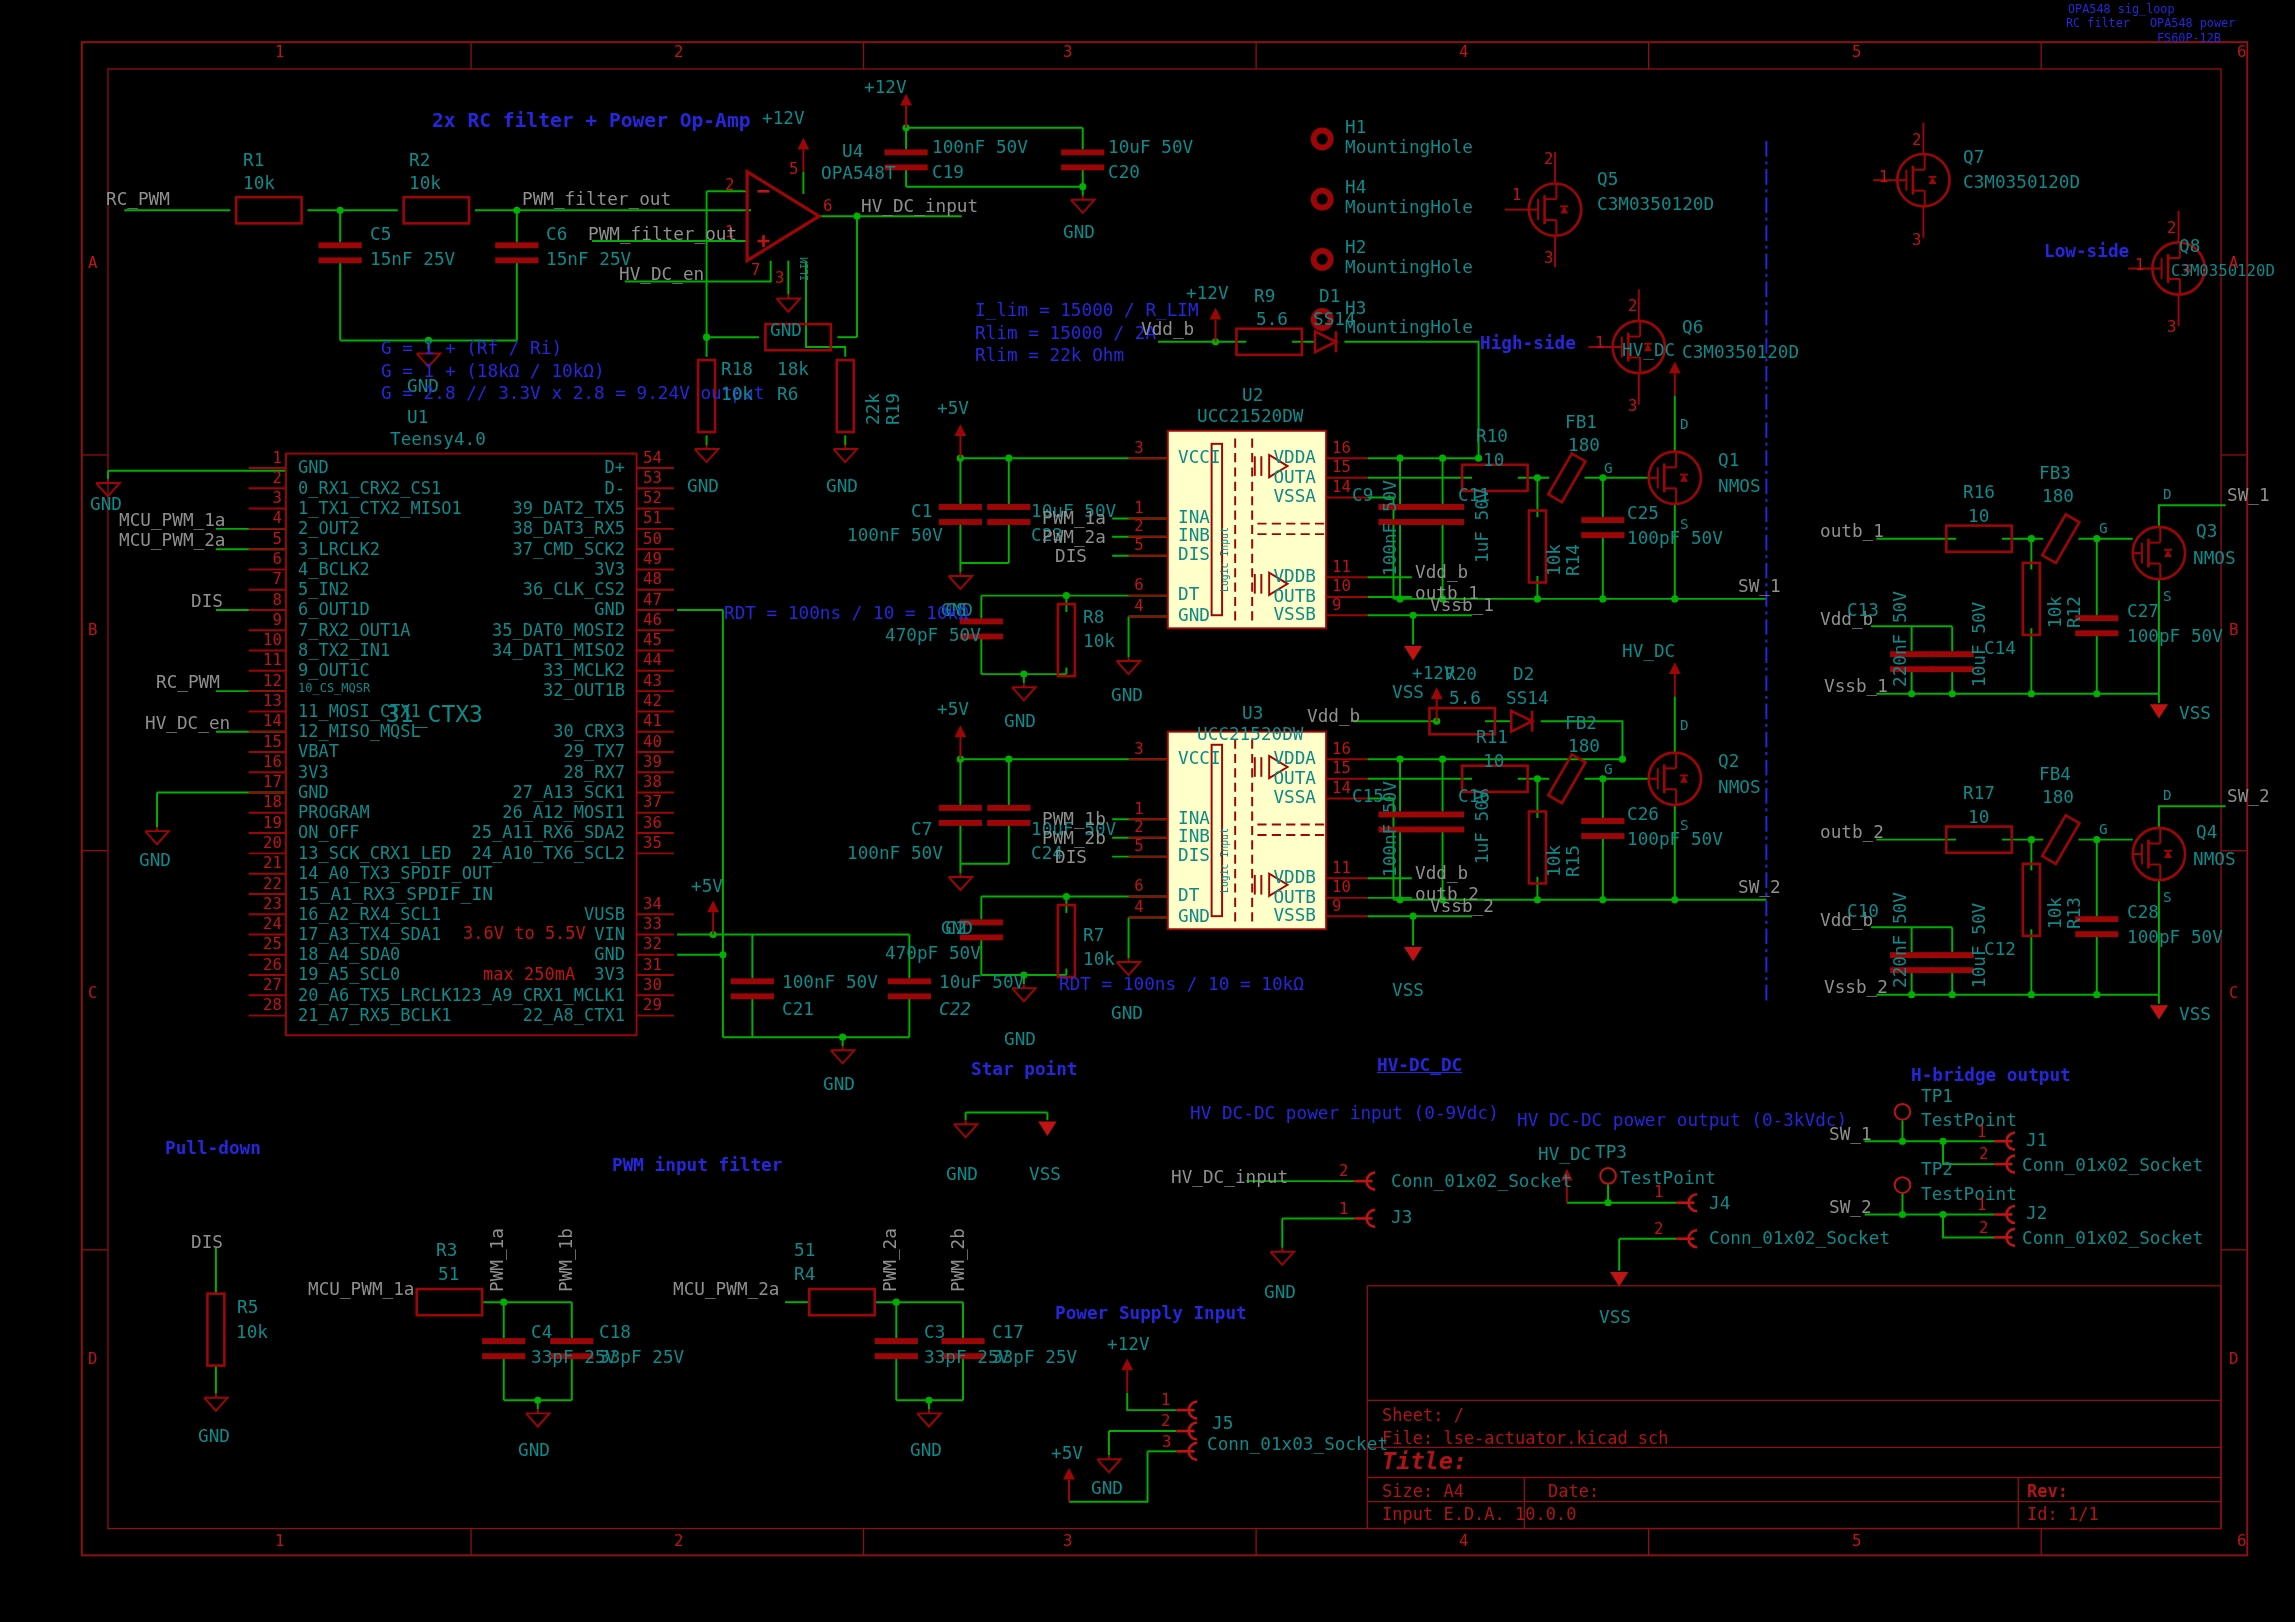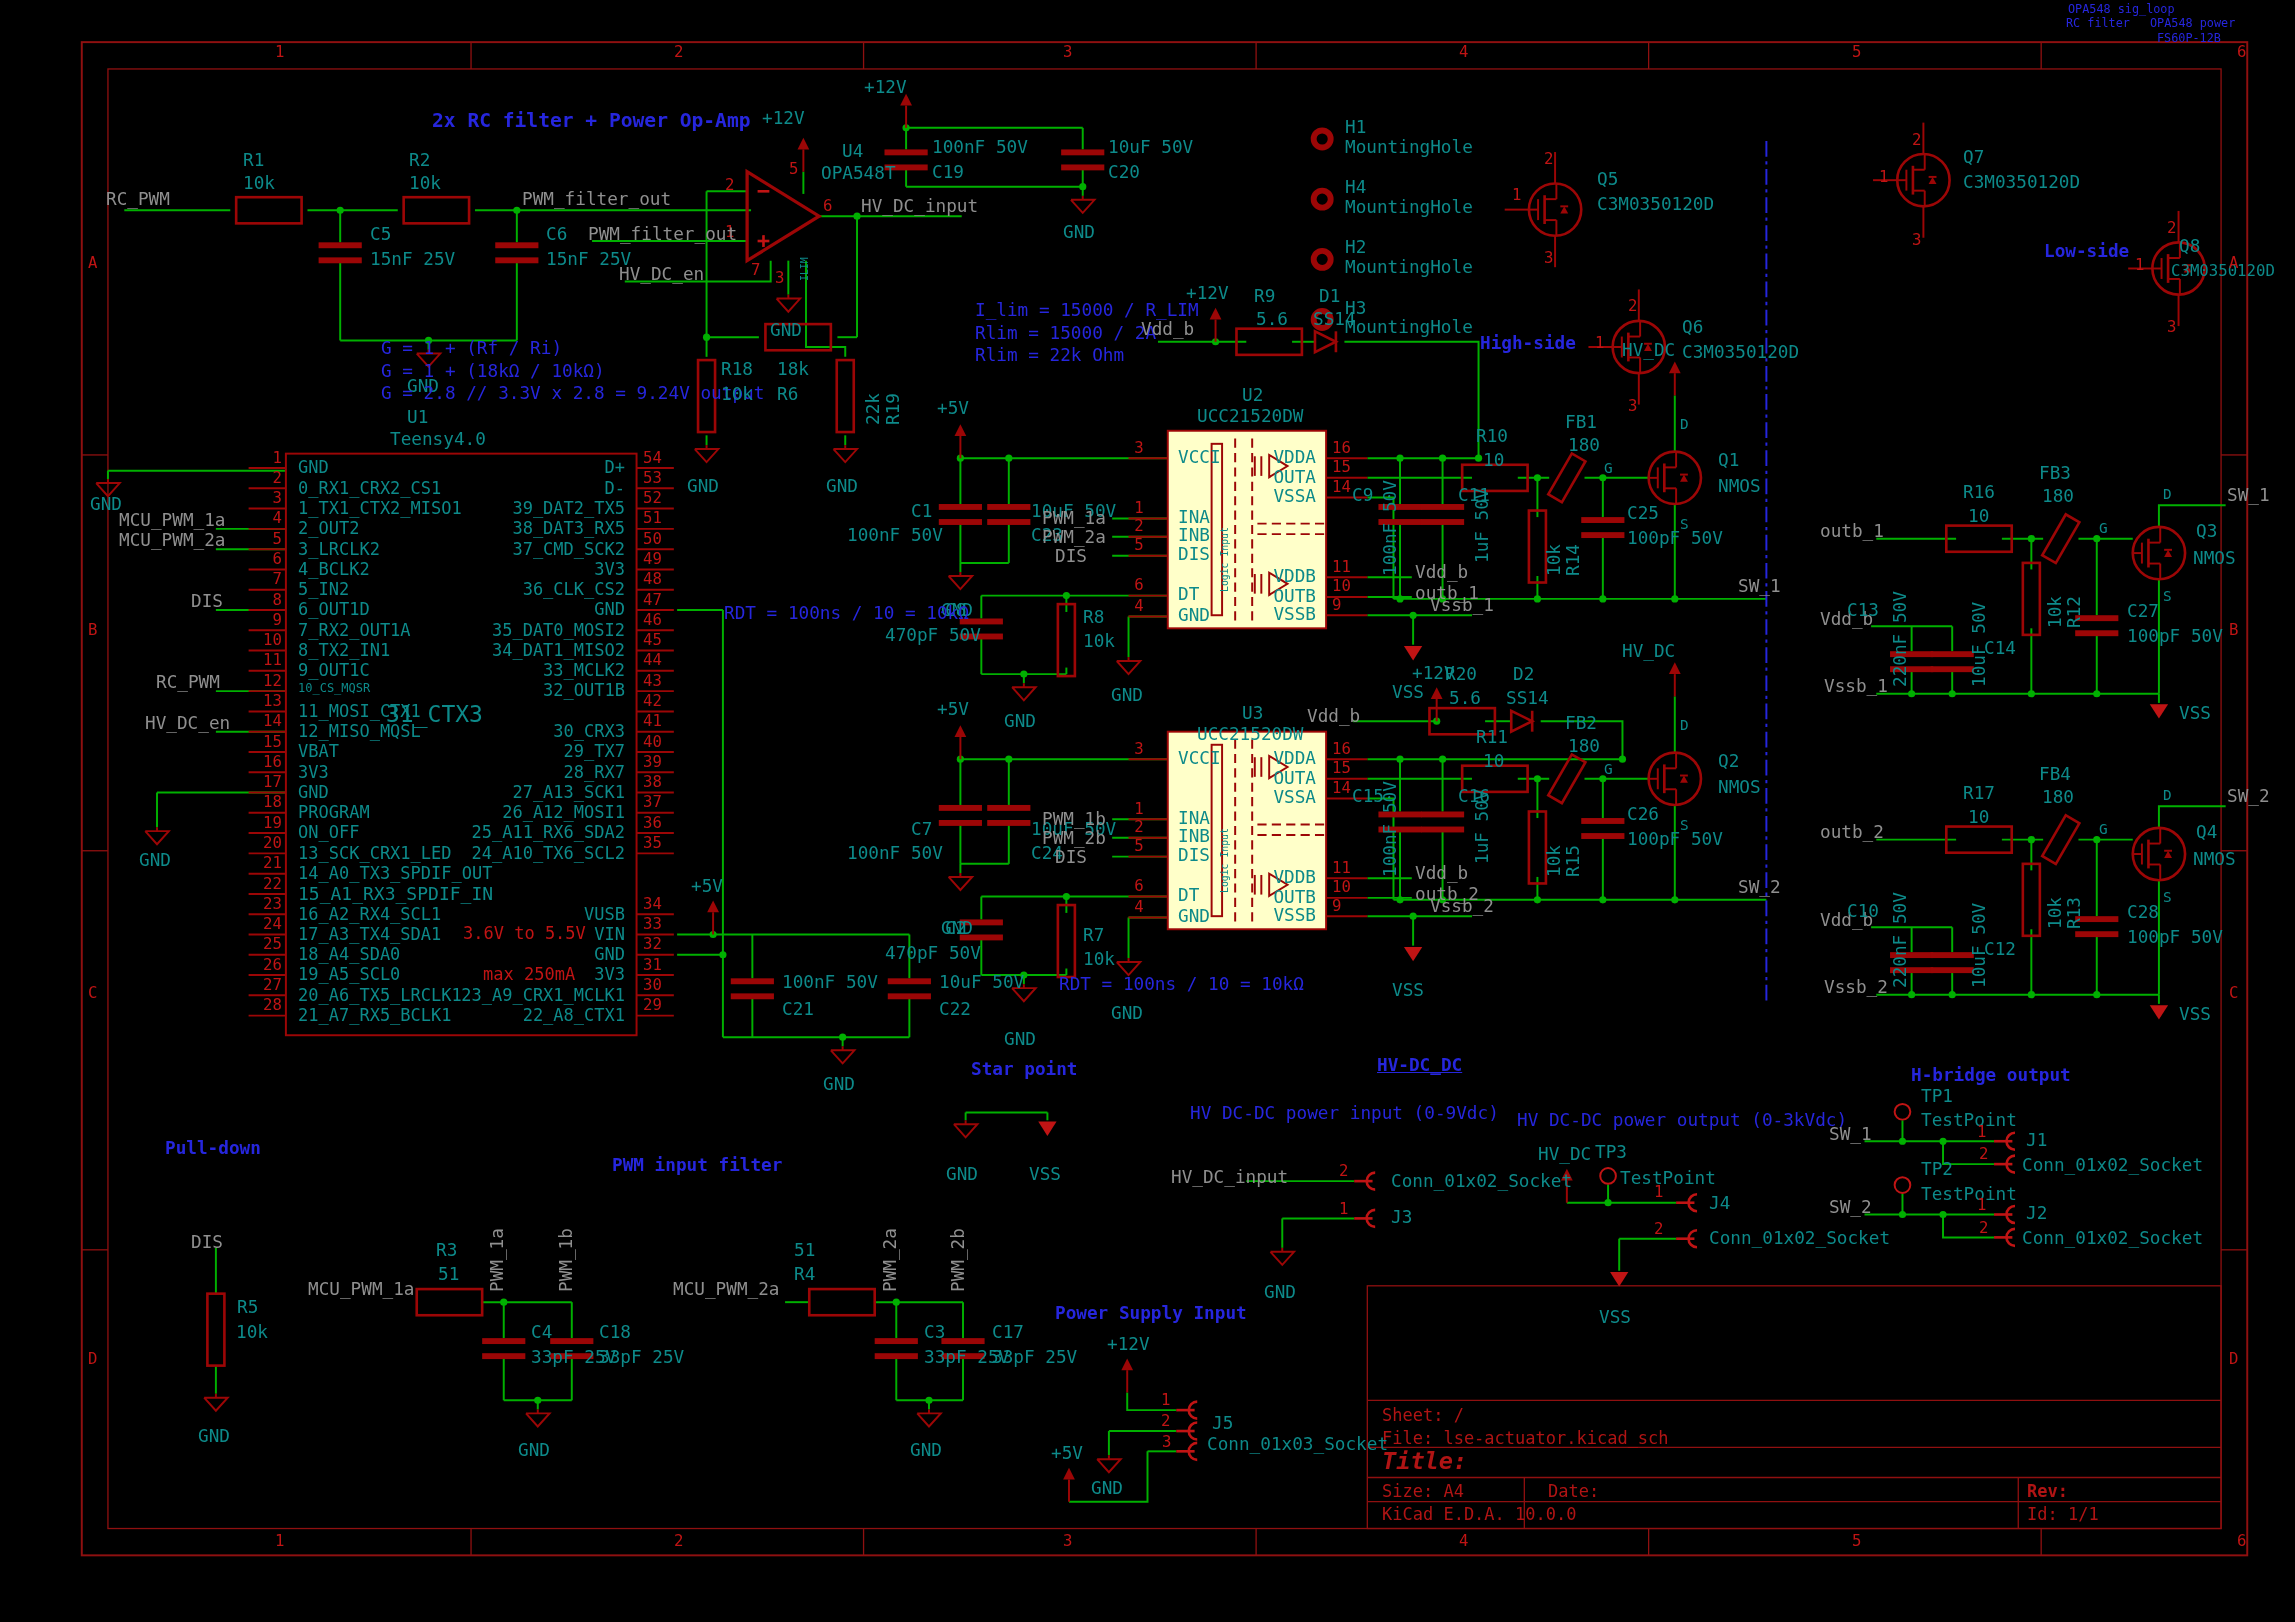--- a/index.html
+++ b/index.html
@@ -699,21 +699,21 @@
   <div class="lbl cb" style="left:2066px;top:18.3px;font-size:11.8px">RC filter</div>
   <div class="lbl cb" style="left:2150px;top:18.3px;font-size:11.8px">OPA548 power</div>
   <div class="lbl cb" style="left:2157px;top:33px;font-size:11.8px">FS60P-12B</div>
 
   <div class="tb" style="left:1382px;top:1407px">Sheet: /</div>
   <div class="tb" style="left:1382px;top:1430px">File: lse-actuator.kicad_sch</div>
   <div class="tb tbtitle" style="left:1382px;top:1450px">Title:</div>
   <div class="tb" style="left:1382px;top:1483px">Size: A4</div>
   <div class="tb" style="left:1548px;top:1483px">Date:</div>
   <div class="tb bold" style="left:2027px;top:1483px">Rev:</div>
-  <div class="tb" style="left:1382px;top:1506px">KiCad E.D.A. 10.0.0</div>
+  <div class="tb" style="left:1382px;top:1506px">Input E.D.A. 10.0.0</div>
   <div class="tb" style="left:2027px;top:1506px">Id: 1/1</div>
 <div class="lbl cb" style="left: 432px; top: 111px; font-size: 19.6px; font-weight: bold;">2x RC filter + Power Op-Amp</div>
     <div class="lbl cg" style="left: 106px; top: 191px;">RC_PWM</div>
     <div class="lbl ct" style="left: 243px; top: 152px;">R1</div>
     <div class="lbl ct" style="left: 243px; top: 175px;">10k</div>
     <div class="lbl ct" style="left: 409px; top: 152px;">R2</div>
     <div class="lbl ct" style="left: 409px; top: 175px;">10k</div>
     <div class="lbl cg" style="left: 522px; top: 191px;">PWM_filter_out</div>
     <div class="lbl ct" style="left: 370px; top: 226px;">C5</div>
     <div class="lbl ct" style="left: 370px; top: 251px;">15nF 25V</div>
@@ -792,21 +792,21 @@
     <div class="lbl cg" style="left: 191px; top: 593px;">DIS</div>
     <div class="lbl cg" style="left: 156px; top: 674px;">RC_PWM</div>
     <div class="lbl cg" style="left: 145px; top: 715px;">HV_DC_en</div>
     <div class="lbl ct" style="left: 139px; top: 852px;">GND</div>
     <div class="lbl cr" style="left: 463px; top: 925px; font-size: 17px;">3.6V to 5.5V</div>
     <div class="lbl cr" style="left: 483px; top: 966px; font-size: 17px;">max 250mA</div>
     <div class="lbl ct" style="left: 691px; top: 878px;">+5V</div>
     <div class="lbl ct" style="left: 782px; top: 974px;">100nF 50V</div>
     <div class="lbl ct" style="left: 782px; top: 1001px;">C21</div>
     <div class="lbl ct" style="left: 939px; top: 974px;">10uF 50V</div>
-    <div class="lbl ct" style="left: 939px; top: 1001px;">C22</div>
+    <div class="lbl ct" style="left: 939px; top: 1001px; font-style: italic;">C22</div>
     <div class="lbl ct" style="left: 823px; top: 1076px;">GND</div>
     <div class="lbl ct" style="left: 1242px; top: 387px;">U2</div>
     <div class="lbl ct" style="left: 1197px; top: 408px;">UCC21520DW</div>
     <div class="lbl ct" style="left: 937px; top: 400px;">+5V</div>
     <div class="lbl ct" style="left: 911px; top: 503px;">C1</div>
     <div class="lbl ct" style="left: 847px; top: 527px;">100nF 50V</div>
     <div class="lbl ct" style="left: 1031px; top: 503px;">10uF 50V</div>
     <div class="lbl ct" style="left: 1031px; top: 527px;">C23</div>
     <div class="lbl ct" style="left: 941px; top: 602px;">GND</div>
     <div class="lbl cg" style="left: 1042px; top: 510px;">PWM_1a</div>

